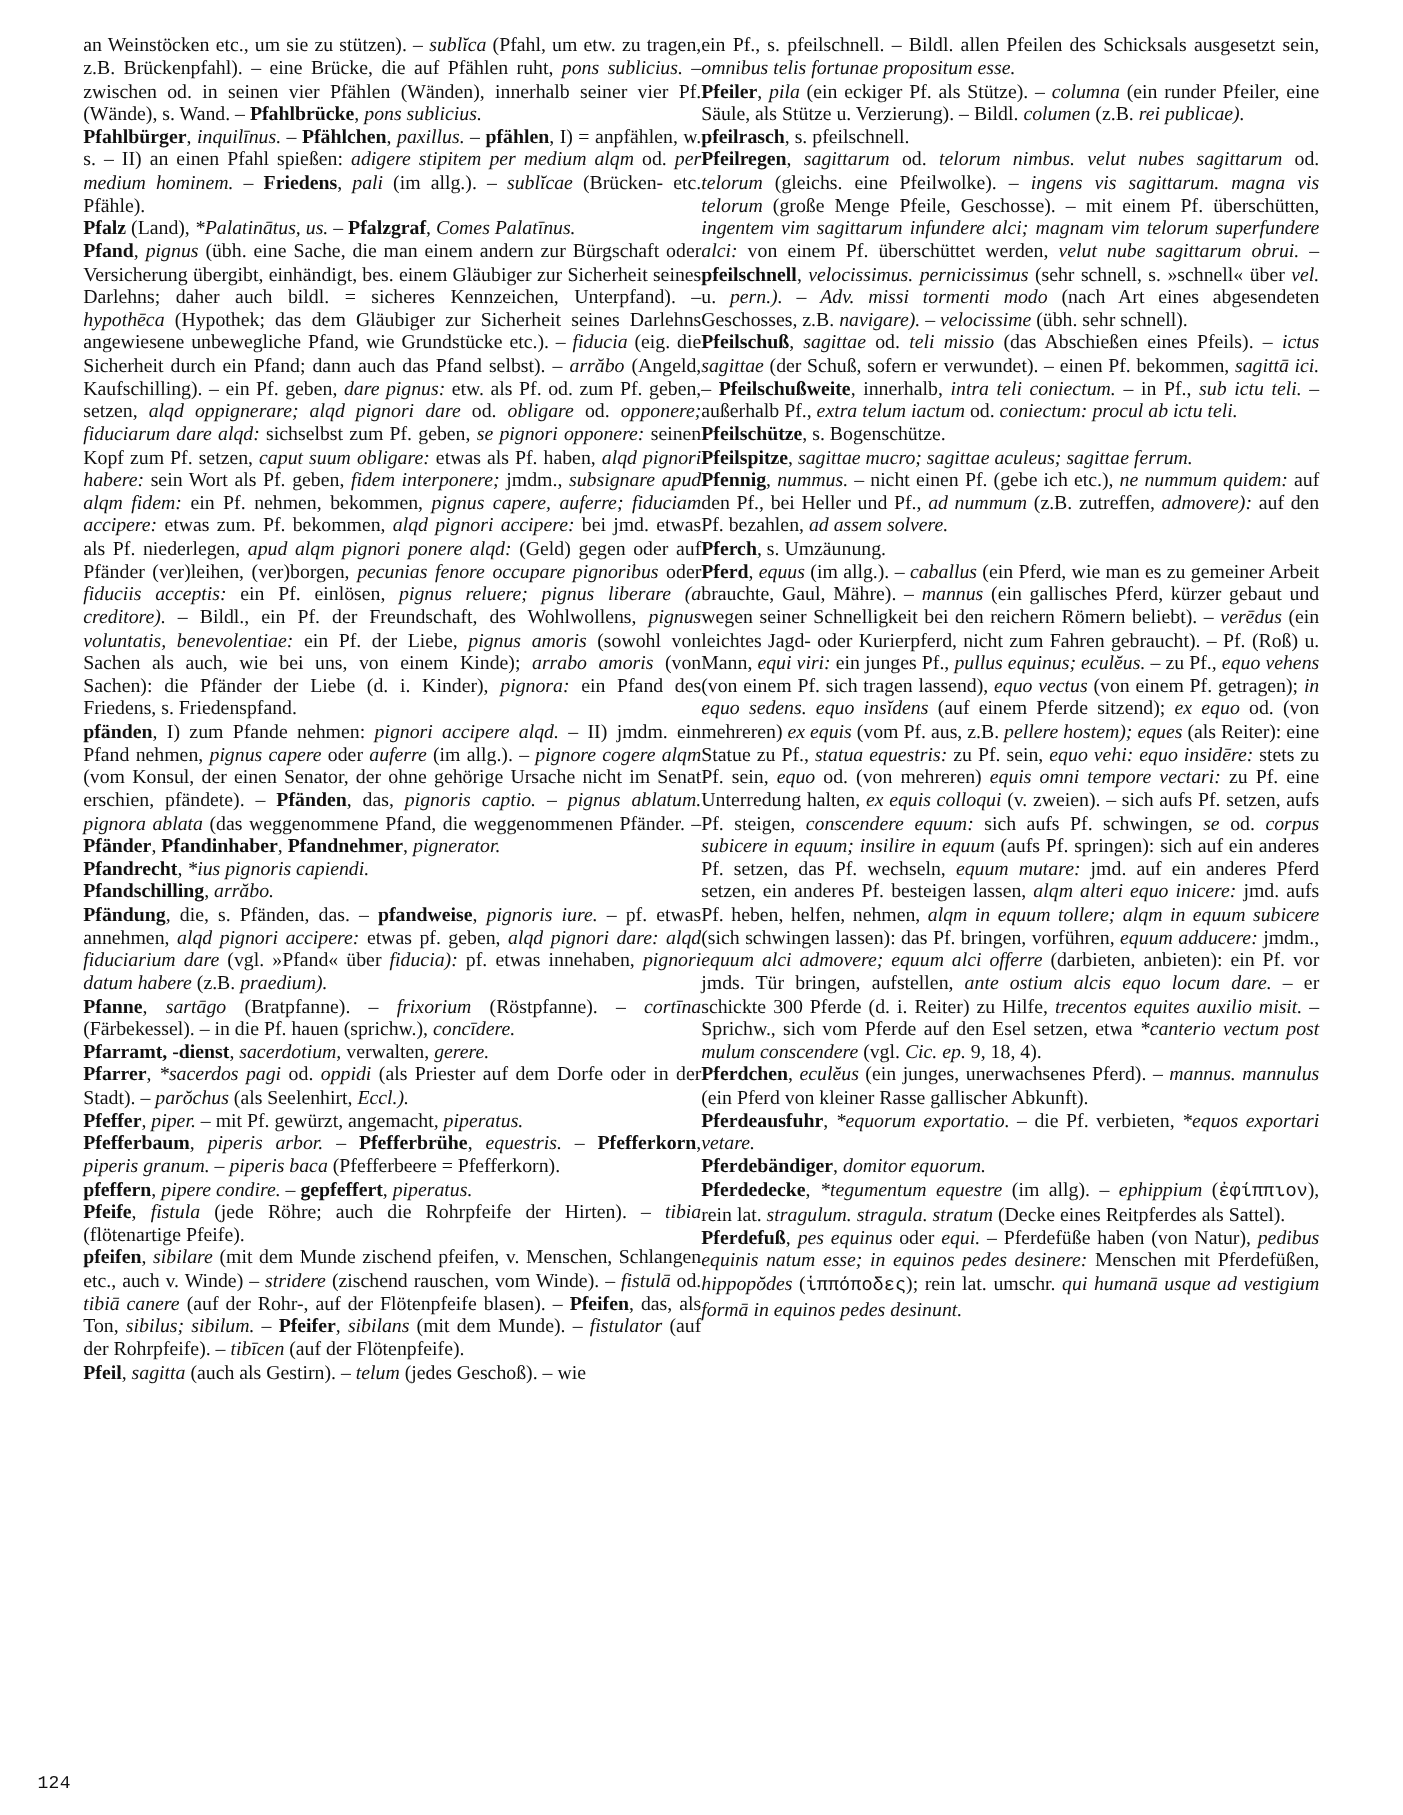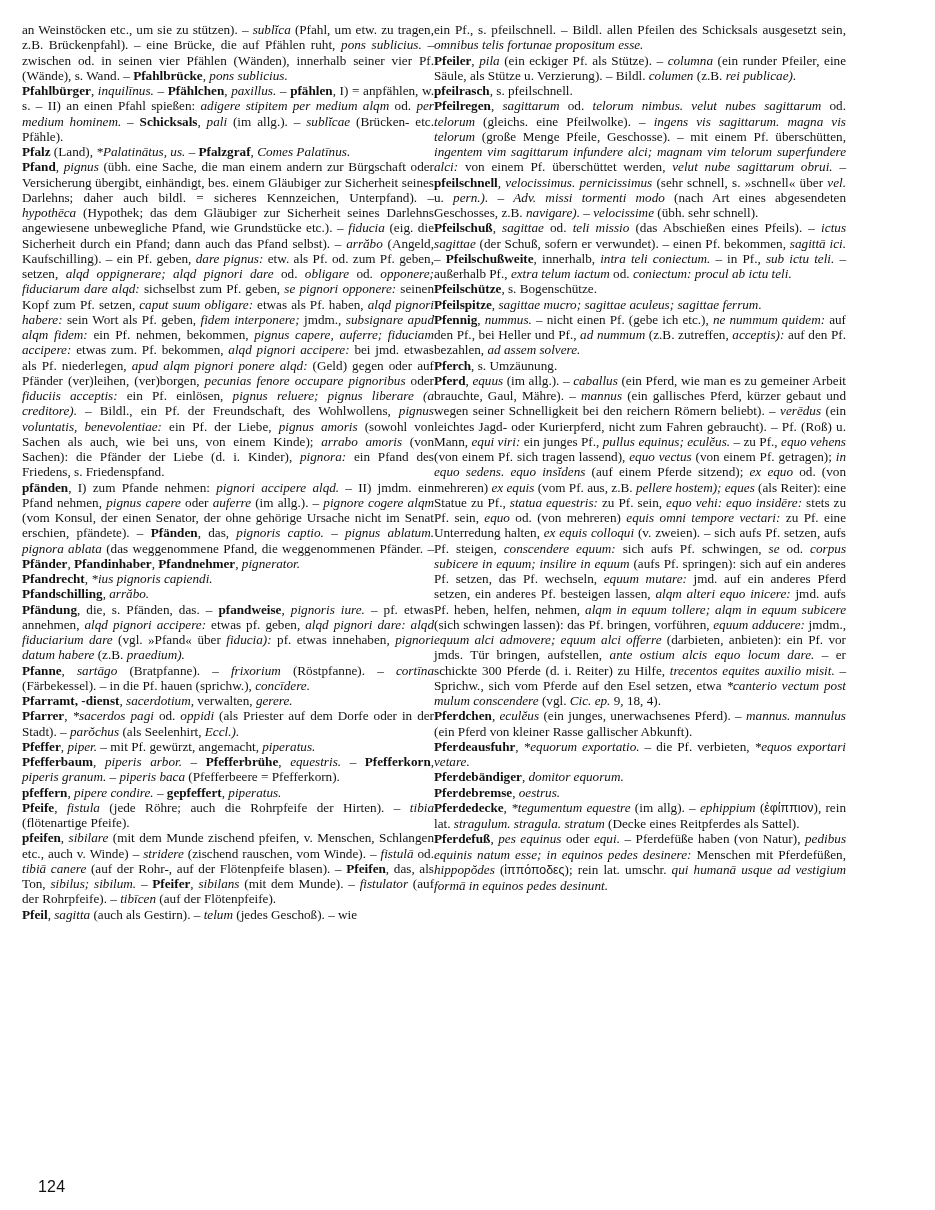--- a/index.html
+++ b/index.html
@@ -17,20 +17,21 @@
   #page {
     position: relative;
     width: 935px;
     height: 1210px;
     box-sizing: border-box;
     padding: 22px 22px 0 22px;
   }
   #columns {
     display: flex;
     align-items: flex-start;
+    justify-content: center;
   }
   .column {
     width: 412px;
     font-size: 13.2px;
     line-height: 15.25px;
     text-align: justify;
     text-justify: inter-word;
     hyphens: manual;
   }
   .entry {
@@ -47,42 +48,42 @@
   }
   i, .lat {
     font-style: italic;
   }
   .bi {
     font-weight: normal;
     font-style: italic;
   }
   .grk {
     font-style: normal;
-    font-family: Liberation Sans, sans-serif;
+    font-family: Liberation Mono, monospace;
     font-size: 12.4px;
   }
   #folio {
     position: absolute;
-    left: 38px;
+    left: 25px;
     bottom: 14px;
-    font-size: 16px;
-    font-family: Liberation Sans, sans-serif;
+    font-size: 12px;
+    font-family: Liberation Mono, monospace;
     letter-spacing: 0.2px;
   }
 </style>
 </head>
 <body>
 
 <div id="page">
 
   <div id="columns">
 
     <div class="column" id="col-left">
         <p class="entry cont">an Weinstöcken etc., um sie zu stützen). – <i>sublĭca</i> (Pfahl, um etw. zu tragen, z.B. Brückenpfahl). – eine Brücke, die auf Pfählen ruht, <i>pons sublicius.</i> – zwischen od. in seinen vier Pfählen (Wänden), innerhalb seiner vier Pf. (Wände), s. Wand. – <b>Pfahlbrücke</b>, <i>pons sublicius.</i></p>
-        <p class="entry"><b>Pfahlbürger</b>, <i>inquilīnus.</i> – <b>Pfählchen</b>, <i>paxillus.</i> – <b>pfählen</b>, I) = anpfählen, w. s. – II) an einen Pfahl spießen: <i>adigere stipitem per medium alqm</i> od. <i>per medium hominem.</i> – <b>Schicksals</b>, <i>pali</i> (im allg.). – <i>sublĭcae</i> (Brücken- etc. Pfähle).</p>
+        <p class="entry"><b>Pfahlbürger</b>, <i>inquilīnus.</i> – <b>Pfählchen</b>, <i>paxillus.</i> – <b>pfählen</b>, I) = anpfählen, w. s. – II) an einen Pfahl spießen: <i>adigere stipitem per medium alqm</i> od. <i>per medium hominem.</i> – <b>Friedens</b>, <i>pali</i> (im allg.). – <i>sublĭcae</i> (Brücken- etc. Pfähle).</p>
         <p class="entry"><b>Pfalz</b> (Land), <i>*Palatinātus, us.</i> – <b>Pfalzgraf</b>, <i>Comes Palatīnus.</i></p>
         <p class="entry"><b>Pfand</b>, <i>pignus</i> (übh. eine Sache, die man einem andern zur Bürgschaft oder Versicherung übergibt, einhändigt, bes. einem Gläubiger zur Sicherheit seines Darlehns; daher auch bildl. = sicheres Kennzeichen, Unterpfand). – <i>hypothēca</i> (Hypothek; das dem Gläubiger zur Sicherheit seines Darlehns angewiesene unbewegliche Pfand, wie Grundstücke etc.). – <i>fiducia</i> (eig. die Sicherheit durch ein Pfand; dann auch das Pfand selbst). – <i>arrăbo</i> (Angeld, Kaufschilling). – ein Pf. geben, <i>dare pignus:</i> etw. als Pf. od. zum Pf. geben, setzen, <i>alqd oppignerare; alqd pignori dare</i> od. <i>obligare</i> od. <i>opponere; fiduciarum dare alqd:</i> sichselbst zum Pf. geben, <i>se pignori opponere:</i> seinen Kopf zum Pf. setzen, <i>caput suum obligare:</i> etwas als Pf. haben, <i>alqd pignori habere:</i> sein Wort als Pf. geben, <i>fidem interponere;</i> jmdm., <i>subsignare apud alqm fidem:</i> ein Pf. nehmen, bekommen, <i>pignus capere, auferre; fiduciam accipere:</i> etwas zum. Pf. bekommen, <i>alqd pignori accipere:</i> bei jmd. etwas als Pf. niederlegen, <i>apud alqm pignori ponere alqd:</i> (Geld) gegen oder auf Pfänder (ver)leihen, (ver)borgen, <i>pecunias fenore occupare pignoribus</i> oder <i>fiduciis acceptis:</i> ein Pf. einlösen, <i>pignus reluere; pignus liberare (a creditore).</i> – Bildl., ein Pf. der Freundschaft, des Wohlwollens, <i>pignus voluntatis, benevolentiae:</i> ein Pf. der Liebe, <i>pignus amoris</i> (sowohl von Sachen als auch, wie bei uns, von einem Kinde); <i>arrabo amoris</i> (von Sachen): die Pfänder der Liebe (d. i. Kinder), <i>pignora:</i> ein Pfand des Friedens, s. Friedenspfand.</p>
         <p class="entry"><b>pfänden</b>, I) zum Pfande nehmen: <i>pignori accipere alqd.</i> – II) jmdm. ein Pfand nehmen, <i>pignus capere</i> oder <i>auferre</i> (im allg.). – <i>pignore cogere alqm</i> (vom Konsul, der einen Senator, der ohne gehörige Ursache nicht im Senat erschien, pfändete). – <b>Pfänden</b>, das, <i>pignoris captio.</i> – <i>pignus ablatum. pignora ablata</i> (das weggenommene Pfand, die weggenommenen Pfänder. – <b>Pfänder</b>, <b>Pfandinhaber</b>, <b>Pfandnehmer</b>, <i>pignerator.</i></p>
         <p class="entry"><b>Pfandrecht</b>, <i>*ius pignoris capiendi.</i></p>
         <p class="entry"><b>Pfandschilling</b>, <i>arrăbo.</i></p>
         <p class="entry"><b>Pfändung</b>, die, s. Pfänden, das. – <b>pfandweise</b>, <i>pignoris iure.</i> – pf. etwas annehmen, <i>alqd pignori accipere:</i> etwas pf. geben, <i>alqd pignori dare: alqd fiduciarium dare</i> (vgl. »Pfand« über <i>fiducia):</i> pf. etwas innehaben, <i>pignori datum habere</i> (z.B. <i>praedium).</i></p>
         <p class="entry"><b>Pfanne</b>, <i>sartāgo</i> (Bratpfanne). – <i>frixorium</i> (Röstpfanne). – <i>cortīna</i> (Färbekessel). – in die Pf. hauen (sprichw.), <i>concīdere.</i></p>
         <p class="entry"><b>Pfarramt, -dienst</b>, <i>sacerdotium,</i> verwalten, <i>gerere.</i></p>
         <p class="entry"><b>Pfarrer</b>, <i>*sacerdos pagi</i> od. <i>oppidi</i> (als Priester auf dem Dorfe oder in der Stadt). – <i>parŏchus</i> (als Seelenhirt, <i>Eccl.).</i></p>
         <p class="entry"><b>Pfeffer</b>, <i>piper.</i> – mit Pf. gewürzt, angemacht, <i>piperatus.</i></p>
@@ -94,27 +95,26 @@
       </div>
 
     <div class="column" id="col-right">
         <p class="entry cont">ein Pf., s. pfeilschnell. – Bildl. allen Pfeilen des Schicksals ausgesetzt sein, <i>omnibus telis fortunae propositum esse.</i></p>
         <p class="entry"><b>Pfeiler</b>, <i>pila</i> (ein eckiger Pf. als Stütze). – <i>columna</i> (ein runder Pfeiler, eine Säule, als Stütze u. Verzierung). – Bildl. <i>columen</i> (z.B. <i>rei publicae).</i></p>
         <p class="entry"><b>pfeilrasch</b>, s. pfeilschnell.</p>
         <p class="entry"><b>Pfeilregen</b>, <i>sagittarum</i> od. <i>telorum nimbus. velut nubes sagittarum</i> od. <i>telorum</i> (gleichs. eine Pfeilwolke). – <i>ingens vis sagittarum. magna vis telorum</i> (große Menge Pfeile, Geschosse). – mit einem Pf. überschütten, <i>ingentem vim sagittarum infundere alci; magnam vim telorum superfundere alci:</i> von einem Pf. überschüttet werden, <i>velut nube sagittarum obrui.</i> – <b>pfeilschnell</b>, <i>velocissimus. pernicissimus</i> (sehr schnell, s. »schnell« über <i>vel.</i> u. <i>pern.).</i> – <span class="bi">Adv.</span> <i>missi tormenti modo</i> (nach Art eines abgesendeten Geschosses, z.B. <i>navigare).</i> – <i>velocissime</i> (übh. sehr schnell).</p>
         <p class="entry"><b>Pfeilschuß</b>, <i>sagittae</i> od. <i>teli missio</i> (das Abschießen eines Pfeils). – <i>ictus sagittae</i> (der Schuß, sofern er verwundet). – einen Pf. bekommen, <i>sagittā ici.</i> – <b>Pfeilschußweite</b>, innerhalb, <i>intra teli coniectum.</i> – in Pf., <i>sub ictu teli.</i> – außerhalb Pf., <i>extra telum iactum</i> od. <i>coniectum: procul ab ictu teli.</i></p>
         <p class="entry"><b>Pfeilschütze</b>, s. Bogenschütze.</p>
         <p class="entry"><b>Pfeilspitze</b>, <i>sagittae mucro; sagittae aculeus; sagittae ferrum.</i></p>
-        <p class="entry"><b>Pfennig</b>, <i>nummus.</i> – nicht einen Pf. (gebe ich etc.), <i>ne nummum quidem:</i> auf den Pf., bei Heller und Pf., <i>ad nummum</i> (z.B. zutreffen, <i>acceptis):</i> auf den Pf. bezahlen, <i>ad assem solvere.</i></p>
+        <p class="entry"><b>Pfennig</b>, <i>nummus.</i> – nicht einen Pf. (gebe ich etc.), <i>ne nummum quidem:</i> auf den Pf., bei Heller und Pf., <i>ad nummum</i> (z.B. zutreffen, <i>admovere):</i> auf den Pf. bezahlen, <i>ad assem solvere.</i></p>
         <p class="entry"><b>Pferch</b>, s. Umzäunung.</p>
         <p class="entry"><b>Pferd</b>, <i>equus</i> (im allg.). – <i>caballus</i> (ein Pferd, wie man es zu gemeiner Arbeit brauchte, Gaul, Mähre). – <i>mannus</i> (ein gallisches Pferd, kürzer gebaut und wegen seiner Schnelligkeit bei den reichern Römern beliebt). – <i>verēdus</i> (ein leichtes Jagd- oder Kurierpferd, nicht zum Fahren gebraucht). – Pf. (Roß) u. Mann, <i>equi viri:</i> ein junges Pf., <i>pullus equinus; eculĕus.</i> – zu Pf., <i>equo vehens</i> (von einem Pf. sich tragen lassend), <i>equo vectus</i> (von einem Pf. getragen); <i>in equo sedens. equo insĭdens</i> (auf einem Pferde sitzend); <i>ex equo</i> od. (von mehreren) <i>ex equis</i> (vom Pf. aus, z.B. <i>pellere hostem); eques</i> (als Reiter): eine Statue zu Pf., <i>statua equestris:</i> zu Pf. sein, <i>equo vehi: equo insidēre:</i> stets zu Pf. sein, <i>equo</i> od. (von mehreren) <i>equis omni tempore vectari:</i> zu Pf. eine Unterredung halten, <i>ex equis colloqui</i> (v. zweien). – sich aufs Pf. setzen, aufs Pf. steigen, <i>conscendere equum:</i> sich aufs Pf. schwingen, <i>se</i> od. <i>corpus subicere in equum; insilire in equum</i> (aufs Pf. springen): sich auf ein anderes Pf. setzen, das Pf. wechseln, <i>equum mutare:</i> jmd. auf ein anderes Pferd setzen, ein anderes Pf. besteigen lassen, <i>alqm alteri equo inicere:</i> jmd. aufs Pf. heben, helfen, nehmen, <i>alqm in equum tollere; alqm in equum subicere</i> (sich schwingen lassen): das Pf. bringen, vorführen, <i>equum adducere:</i> jmdm., <i>equum alci admovere; equum alci offerre</i> (darbieten, anbieten): ein Pf. vor jmds. Tür bringen, aufstellen, <i>ante ostium alcis equo locum dare.</i> – er schickte 300 Pferde (d. i. Reiter) zu Hilfe, <i>trecentos equites auxilio misit.</i> – Sprichw., sich vom Pferde auf den Esel setzen, etwa <i>*canterio vectum post mulum conscendere</i> (vgl. <i>Cic. ep.</i> 9, 18, 4).</p>
         <p class="entry"><b>Pferdchen</b>, <i>eculĕus</i> (ein junges, unerwachsenes Pferd). – <i>mannus. mannulus</i> (ein Pferd von kleiner Rasse gallischer Abkunft).</p>
         <p class="entry"><b>Pferdeausfuhr</b>, <i>*equorum exportatio.</i> – die Pf. verbieten, <i>*equos exportari vetare.</i></p>
         <p class="entry"><b>Pferdebändiger</b>, <i>domitor equorum.</i></p>
-        <p class="entry"><b>Pferdebremse</b>, <i>oestrus.</i></p>
         <p class="entry"><b>Pferdedecke</b>, <i>*tegumentum equestre</i> (im allg). – <i>ephippium</i> (<span class="grk">ἐφίππιον</span>), rein lat. <i>stragulum. stragula. stratum</i> (Decke eines Reitpferdes als Sattel).</p>
         <p class="entry"><b>Pferdefuß</b>, <i>pes equinus</i> oder <i>equi.</i> – Pferdefüße haben (von Natur), <i>pedibus equinis natum esse; in equinos pedes desinere:</i> Menschen mit Pferdefüßen, <i>hippopŏdes</i> (<span class="grk">ἱππόποδες</span>); rein lat. umschr. <i>qui humanā usque ad vestigium formā in equinos pedes desinunt.</i></p>
       </div>
 
   </div>
 
   <div id="folio">124</div>
 
 </div>
 

